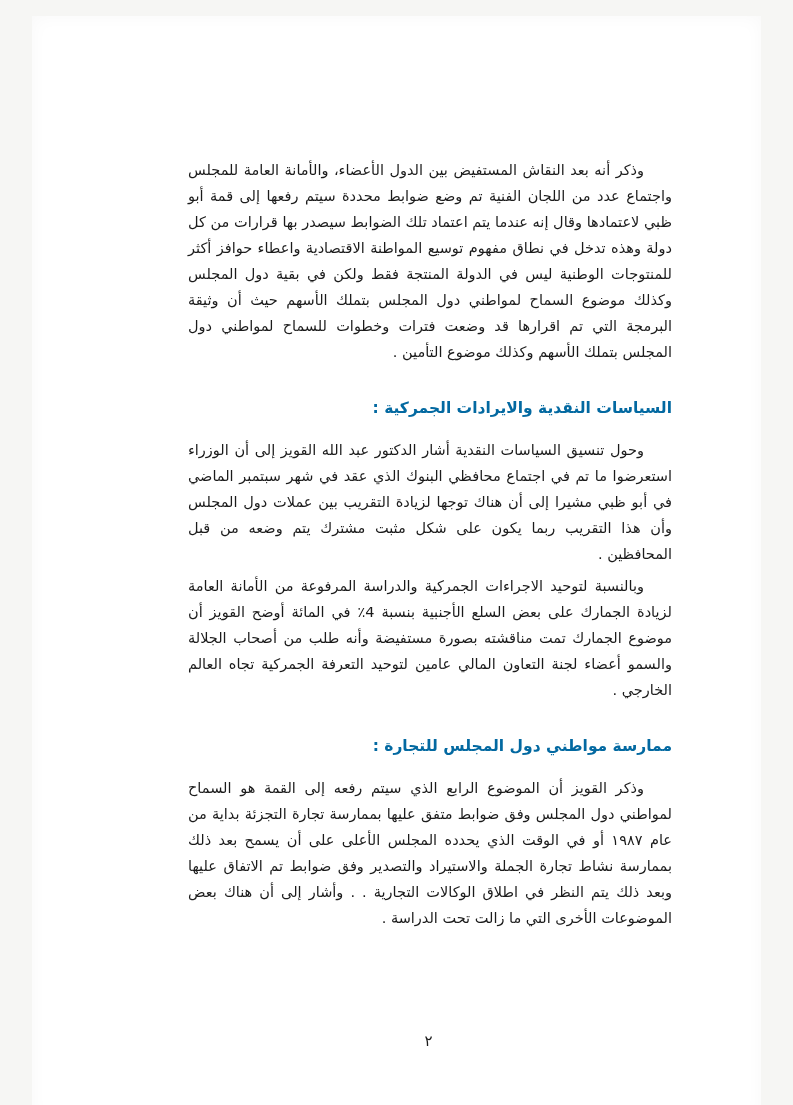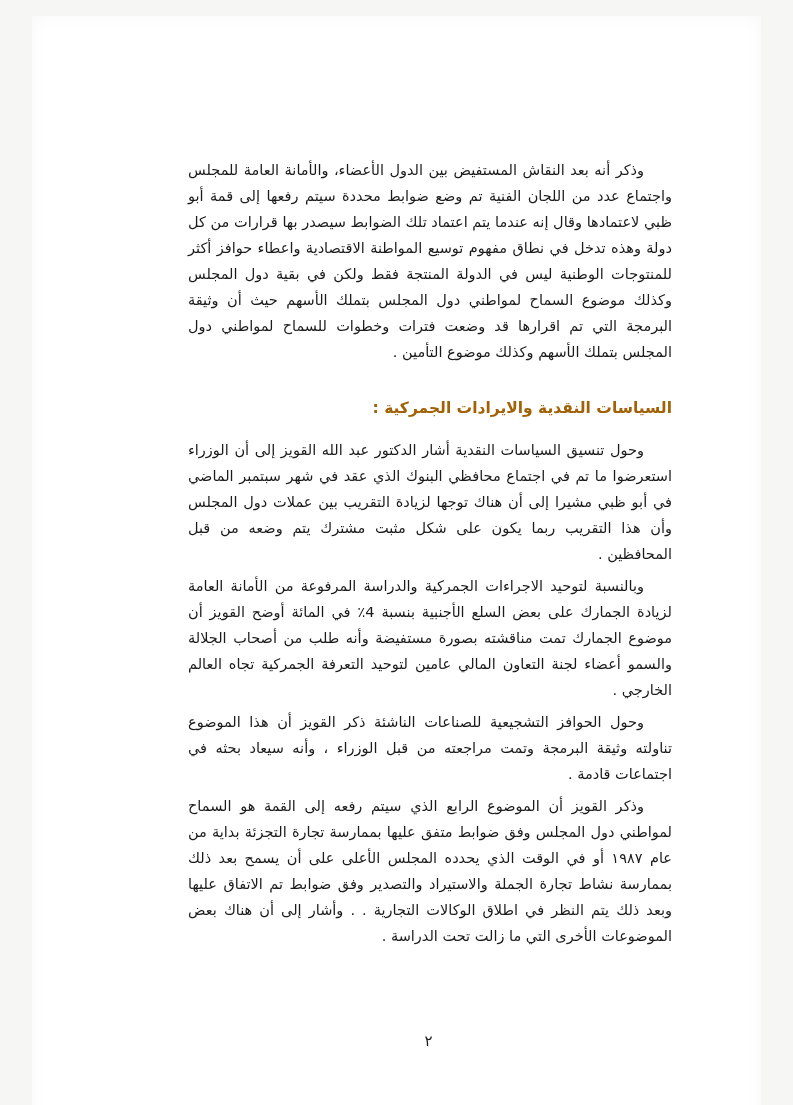--- a/index.html
+++ b/index.html
@@ -31,21 +31,21 @@
   }
   .para {
     margin: 0 0 6px 0;
     text-indent: 28px;
   }
   .heading {
     font-size: 15.5px;
     font-weight: bold;
     margin: 30px 0 16px 0;
     text-indent: 0;
-    color: #a16207;
+    color: #0369a1;
   }
   .page-number {
     position: absolute;
     top: 1016px;
     left: 0;
     width: 793px;
     text-align: center;
     direction: rtl;
     font-size: 15px;
     color: #1b1b1b;
@@ -59,22 +59,22 @@
   <div class="text-block">
 
     <p class="para">وذكر أنه بعد النقاش المستفيض بين الدول الأعضاء، والأمانة العامة للمجلس واجتماع عدد من اللجان الفنية تم وضع ضوابط محددة سيتم رفعها إلى قمة أبو ظبي لاعتمادها وقال إنه عندما يتم اعتماد تلك الضوابط سيصدر بها قرارات من كل دولة وهذه تدخل في نطاق مفهوم توسيع المواطنة الاقتصادية واعطاء حوافز أكثر للمنتوجات الوطنية ليس في الدولة المنتجة فقط ولكن في بقية دول المجلس وكذلك موضوع السماح لمواطني دول المجلس بتملك الأسهم حيث أن وثيقة البرمجة التي تم اقرارها قد وضعت فترات وخطوات للسماح لمواطني دول المجلس بتملك الأسهم وكذلك موضوع التأمين .</p>
 
     <h2 class="heading">السياسات النقدية والايرادات الجمركية :</h2>
 
     <p class="para">وحول تنسيق السياسات النقدية أشار الدكتور عبد الله القويز إلى أن الوزراء استعرضوا ما تم في اجتماع محافظي البنوك الذي عقد في شهر سبتمبر الماضي في أبو ظبي مشيرا إلى أن هناك توجها لزيادة التقريب بين عملات دول المجلس وأن هذا التقريب ربما يكون على شكل مثبت مشترك يتم وضعه من قبل المحافظين .</p>
 
     <p class="para">وبالنسبة لتوحيد الاجراءات الجمركية والدراسة المرفوعة من الأمانة العامة لزيادة الجمارك على بعض السلع الأجنبية بنسبة 4٪ في المائة أوضح القويز أن موضوع الجمارك تمت مناقشته بصورة مستفيضة وأنه طلب من أصحاب الجلالة والسمو أعضاء لجنة التعاون المالي عامين لتوحيد التعرفة الجمركية تجاه العالم الخارجي .</p>
 
-    <p class="para">وحول الحوافز التشجيعية للصناعات الناشئة ذكر القويز أن هذا الموضوع تناولته وثيقة البرمجة وتمت مراجعته من قبل الوزراء ، وأنه سيعاد بحثه في اجتماعات قادمة .</p>
 
+    <h2 class="heading">ممارسة مواطني دول المجلس للتجارة :</h2>
 
     <p class="para">وذكر القويز أن الموضوع الرابع الذي سيتم رفعه إلى القمة هو السماح لمواطني دول المجلس وفق ضوابط متفق عليها بممارسة تجارة التجزئة بداية من عام ١٩٨٧ أو في الوقت الذي يحدده المجلس الأعلى على أن يسمح بعد ذلك بممارسة نشاط تجارة الجملة والاستيراد والتصدير وفق ضوابط تم الاتفاق عليها وبعد ذلك يتم النظر في اطلاق الوكالات التجارية . . وأشار إلى أن هناك بعض الموضوعات الأخرى التي ما زالت تحت الدراسة .</p>
 
   </div>
 
   <div class="page-number">٢</div>
 
 </div>
 
 </body></html>

